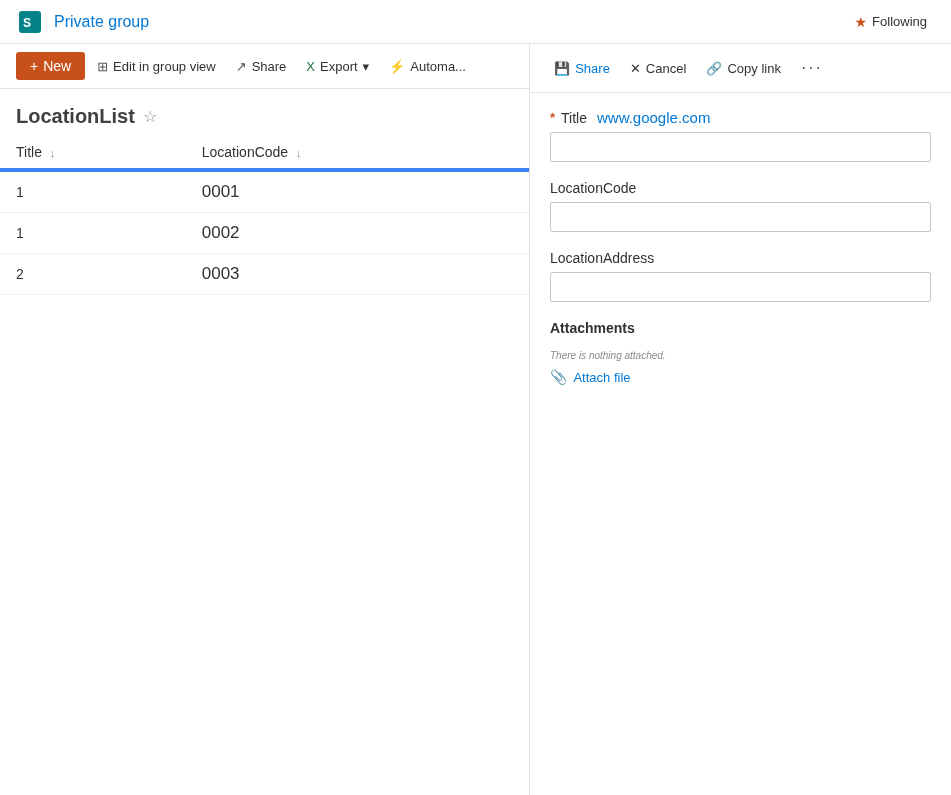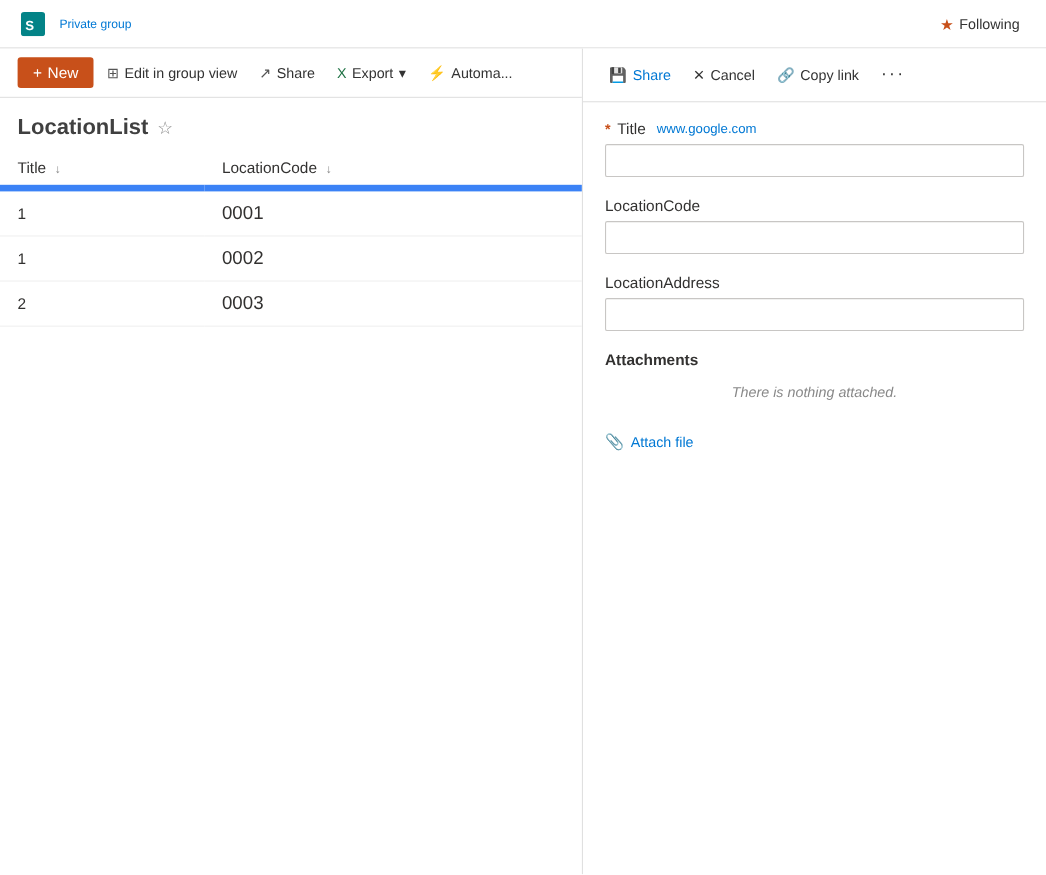--- a/index.html
+++ b/index.html
@@ -35,21 +35,21 @@
       display: flex;
       align-items: center;
       justify-content: center;
     }
     .app-icon svg {
       width: 22px;
       height: 22px;
     }
     .private-group-label {
       color: #0078d4;
-      font-size: 11px;
+      font-size: 16px;
       cursor: pointer;
       text-align: right;
     }
     .top-bar-right {
       display: flex;
       align-items: center;
       gap: 6px;
     }
     .following-btn {
       display: flex;
@@ -138,21 +138,21 @@
     .list-table {
       width: 100%;
       border-collapse: collapse;
       font-size: 14px;
     }
     .list-table th {
       text-align: left;
       padding: 8px 16px;
       color: #323130;
       font-weight: 500;
-      border-bottom: 6px solid #3b82f6;
+      border-bottom: 4px solid #3b82f6;
       background: #fff;
     }
     .list-table th .sort-icon {
       font-size: 11px;
       color: #888;
       margin-left: 4px;
     }
     .list-table td {
       padding: 10px 16px;
       border-bottom: 1px solid #f0f0f0;
@@ -216,21 +216,21 @@
       color: #c8501a;
       font-size: 13px;
       font-weight: bold;
     }
     .field-label {
       font-size: 14px;
       color: #323130;
       font-weight: 500;
     }
     .field-hint {
-      font-size: 12px;
+      font-size: 15px;
       color: #0078d4;
       margin-left: 4px;
     }
     .form-input {
       width: 100%;
       border: 1px solid #c8c6c4;
       border-radius: 2px;
       padding: 6px 8px;
       font-size: 14px;
       color: #323130;
@@ -243,25 +243,24 @@
       margin-top: 8px;
     }
     .attachments-label {
       font-size: 14px;
       color: #323130;
       font-weight: 700;
       margin-bottom: 10px;
     }
     .no-attachment-text {
       color: #888;
-      font-size: 13px;
+      font-size: 10px;
       font-style: italic;
-      margin-bottom: 25px;
+      margin-bottom: 4px;
       padding: 4px 0;
-      text-align: center;
     }
     .attach-file-btn {
       display: flex;
       align-items: center;
       gap: 6px;
       color: #0078d4;
       font-size: 13px;
       cursor: pointer;
       background: none;
       border: none;

